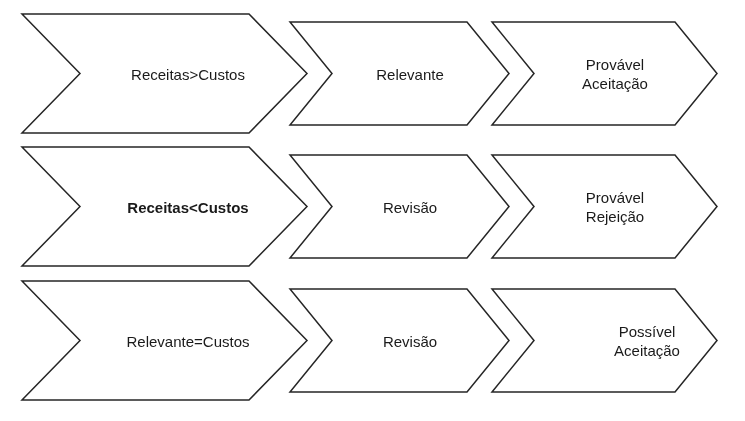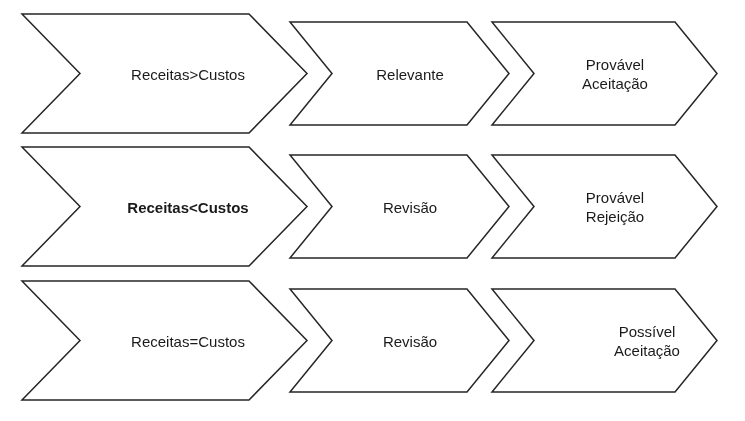--- a/index.html
+++ b/index.html
@@ -70,18 +70,18 @@
   <div class="chevron-label" style="left:340px; top:44px; width:140px; height:60px;">Relevante</div>
   <div class="chevron-label" style="left:88px; top:44px; width:200px; height:60px;">Receitas&gt;Custos</div>
   <div class="chevron-label" style="left:545px; top:44px; width:140px; height:60px;">Provável
 Aceitação</div>
 
   <div class="chevron-label" style="left:88px; top:177px; width:200px; height:60px;font-weight:bold;">Receitas&lt;Custos</div>
   <div class="chevron-label" style="left:340px; top:177px; width:140px; height:60px;">Revisão</div>
   <div class="chevron-label" style="left:545px; top:177px; width:140px; height:60px;">Provável
 Rejeição</div>
 
-  <div class="chevron-label" style="left:88px; top:311px; width:200px; height:60px;">Receitas=Custos</div>
+  <div class="chevron-label" style="left:88px; top:311px; width:200px; height:60px;">Relevante=Custos</div>
   <div class="chevron-label" style="left:340px; top:311px; width:140px; height:60px;">Revisão</div>
   <div class="chevron-label" style="left:577px; top:311px; width:140px; height:60px;">Possível
 Aceitação</div>
 
 </div>
 
 </body></html>

